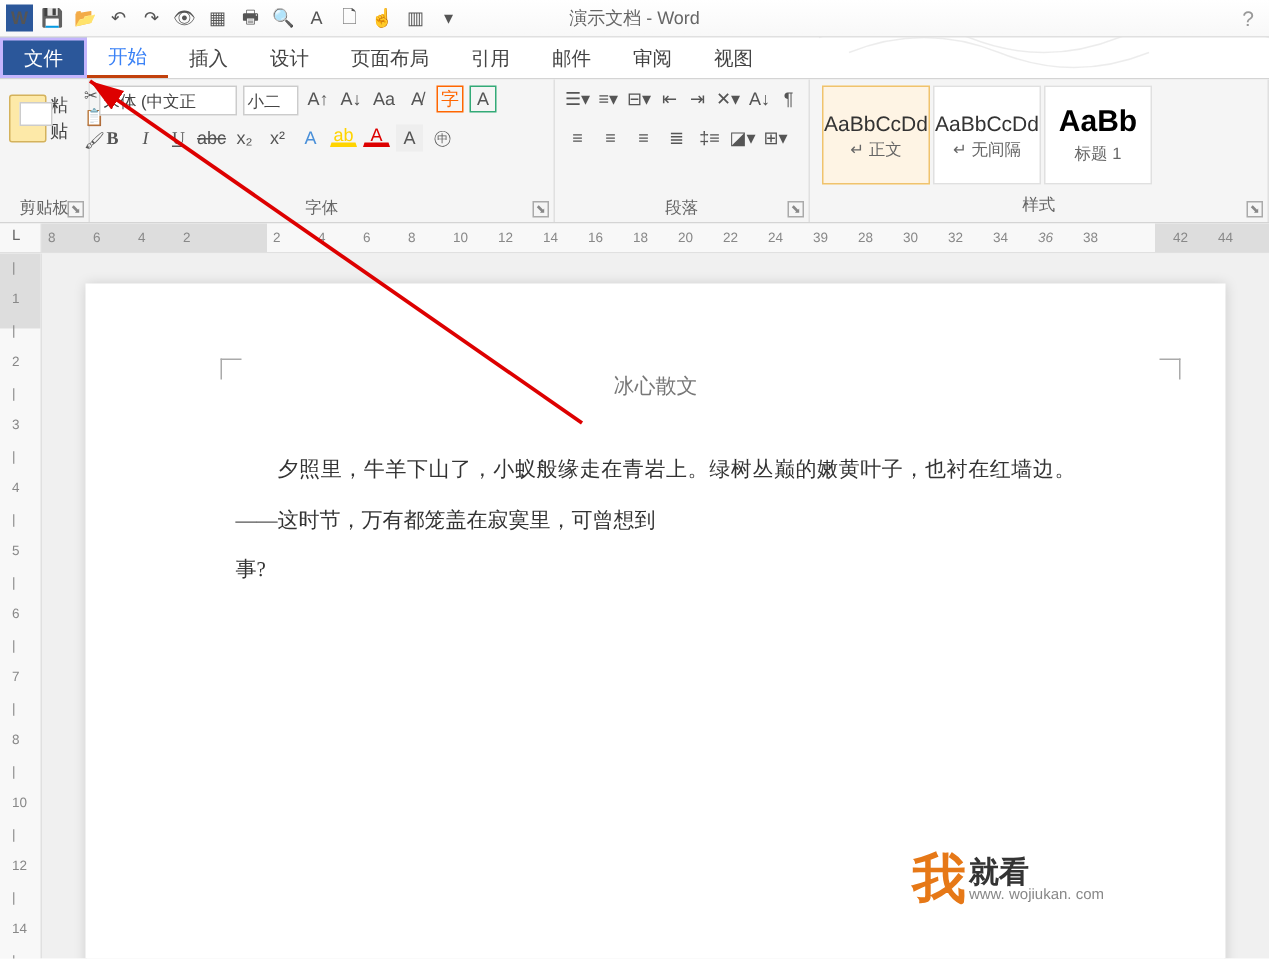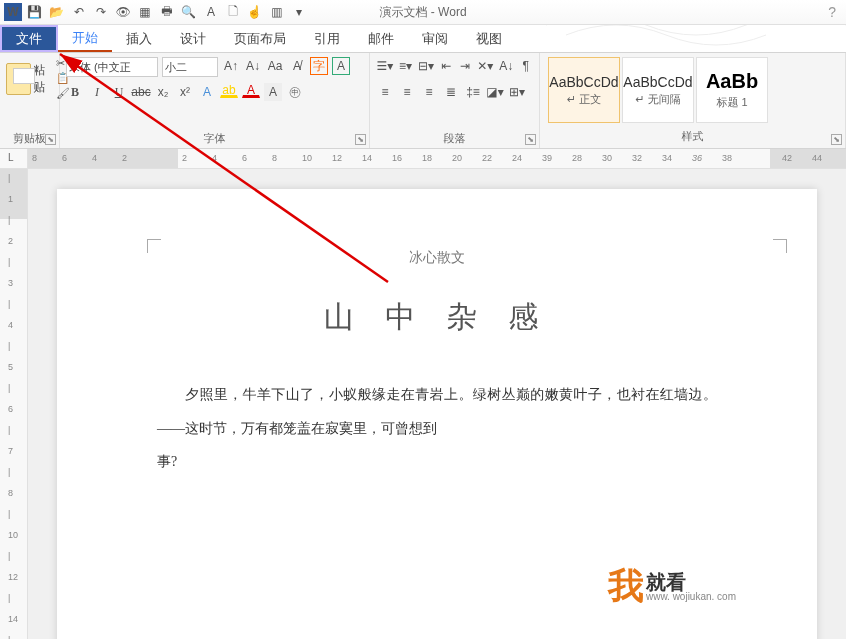--- a/index.html
+++ b/index.html
@@ -22,21 +22,21 @@
 .g-clip .paste{display:flex;flex-direction:row;align-items:center;gap:2px}
 .paste-icon{width:32px;height:32px;background:#fde9a8;border:1px solid #d4b25c;border-radius:2px;position:relative}
 .paste-icon:after{content:"";position:absolute;top:4px;left:6px;width:20px;height:14px;background:#fff;border:1px solid #ccc}
 .clip-side{display:flex;flex-direction:column;gap:2px;font-size:11px;color:#555}
 .clip-row{display:flex;gap:4px}
 .g-font{width:310px}
 .font-row{display:flex;align-items:flex-start;gap:4px}
 .font-row.top{height:22px}
 .font-sel{height:20px;border:1px solid #ccc;background:#fff;font-size:11px;padding:0 2px;display:flex;align-items:center}
 .font-name{width:92px}
-.font-size{width:56px}
+.font-size{width:37px}
 .sq{width:18px;height:18px;border:1px solid transparent;display:flex;align-items:center;justify-content:center;font-size:12px;color:#555}
 .sq.b{font-weight:bold;font-family:"Times New Roman"}
 .sq.i{font-style:italic;font-family:"Times New Roman"}
 .sq.u{text-decoration:underline;font-family:"Times New Roman"}
 .sq.s{text-decoration:line-through}
 .color-under{border-bottom:3px solid currentColor;height:15px}
 .g-para{width:170px}
 .g-styles{flex:1;padding:4px 8px}
 .style-gal{display:flex;gap:2px;height:66px}
 .style-item{width:72px;border:1px solid #e0e0e0;background:#fff;display:flex;flex-direction:column;align-items:center;justify-content:center;gap:2px}
@@ -267,21 +267,20 @@
       <span class="vt-label" style="top: 403px;">12</span>
       <span class="vt-label" style="top: 424px;">|</span>
       <span class="vt-label" style="top: 445px;">14</span>
       <span class="vt-label" style="top: 466px;">|</span>
     </div>
   <div class="canvas">
     <div class="page">
       <div class="corner-mark tl"></div>
       <div class="corner-mark tr"></div>
       <div class="page-sub">冰心散文</div>
-      <div class="page-title">山 中 杂 感</div>
       <p class="para">夕照里，牛羊下山了，小蚁般缘走在青岩上。绿树丛巅的嫩黄叶子，也衬在红墙边。——这时节，万有都笼盖在寂寞里，可曾想到</p>
       <p class="para" style="text-indent:0">事?</p>
     </div>
   </div>
 </div>
 
 <svg class="arrow-line">
   <defs>
       <marker id="ah" markerWidth="10" markerHeight="10" refX="9" refY="3" orient="auto">
         <path d="M0,0 L9,3 L0,6 Z" fill="#d00"></path>

